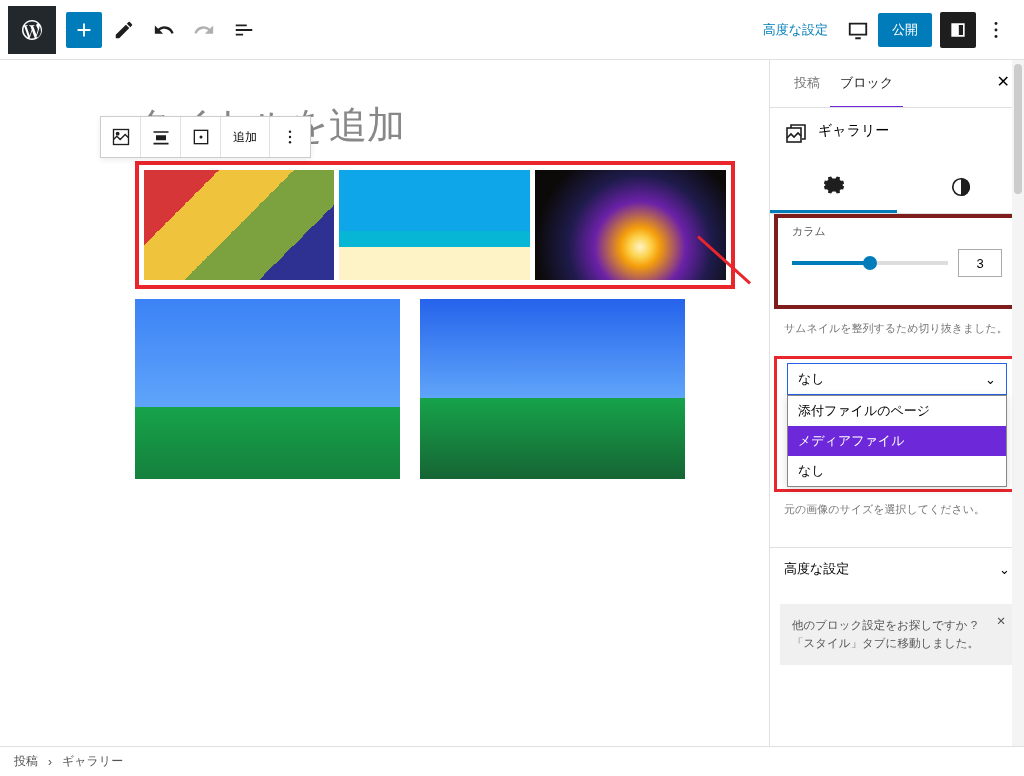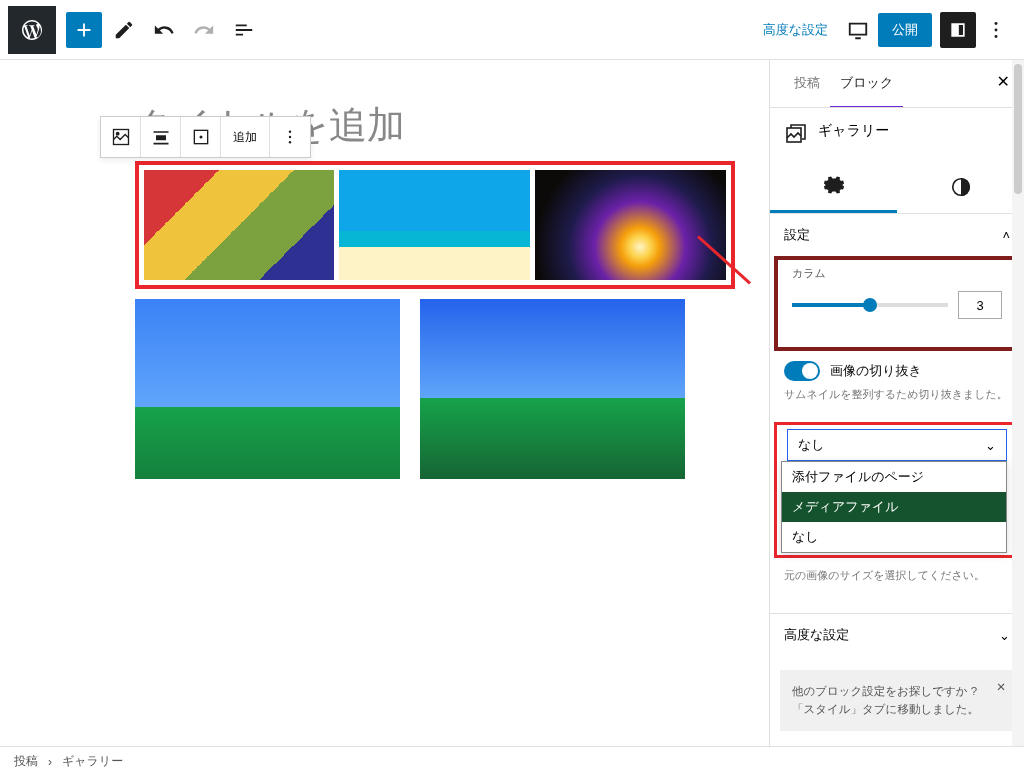--- a/index.html
+++ b/index.html
@@ -81,23 +81,23 @@
 .num-input { width: 44px; height: 28px; border: 1px solid #aaa; text-align: center; font-size: 13px; }
 
 .toggle-row { display: flex; align-items: center; gap: 10px; padding: 2px 14px; }
 .toggle { width: 36px; height: 20px; background: #007cba; border-radius: 10px; position: relative; }
 .toggle::after { content: ""; position: absolute; right: 2px; top: 2px; width: 16px; height: 16px; background: #fff; border-radius: 50%; }
 .help-text { font-size: 11px; color: #777; padding: 4px 14px 12px 14px; }
 
 .select-box { height: 32px; border: 1px solid #888; display: flex; align-items: center; justify-content: space-between; padding: 0 10px; font-size: 13px; cursor: pointer; margin: 4px 10px 0 10px; }
 .select-box.linksel { border: 1.5px solid #2563eb; }
 
-.dropdown-pop { position: absolute; left: 4px; right: 10px; background: #fff; border: 1px solid #888; z-index: 20; box-shadow: 0 2px 8px rgba(0,0,0,0.15); }
+.dropdown-pop { position: absolute; left: 10px; right: 10px; background: #fff; border: 1px solid #888; z-index: 20; box-shadow: 0 2px 8px rgba(0,0,0,0.15); }
 .dd-opt { padding: 6px 10px; font-size: 13px; cursor: pointer; }
-.dd-opt.sel { background: #14532d; color: #fff; }
+.dd-opt.sel { background: #6d28d9; color: #fff; }
 
 .panel-advanced { border-top: 1px solid #e0e0e0; margin-top: 18px; }
 
 .notice { margin: 14px 10px; background: #f0f0f0; padding: 12px 28px 12px 12px; font-size: 11.5px; color: #555; line-height: 1.6; position: relative; }
 .notice .nx { position: absolute; right: 8px; top: 8px; cursor: pointer; }
 
 
 .footer { position: absolute; bottom: 0; left: 0; right: 0; height: 30px; border-top: 1px solid #e0e0e0; display: flex; align-items: center; padding: 0 14px; font-size: 12px; color: #555; gap: 10px; }
 </style>
 </head>
@@ -230,42 +230,34 @@
         </svg>
     </div>
     <div class="subtab">
       <svg viewBox="0 0 24 24" fill="none" stroke="#1e1e1e" stroke-width="1.8">
           <circle cx="12" cy="12" r="9"></circle>
           <path d="M12 3a9 9 0 0 1 0 18" fill="#1e1e1e"></path>
         </svg>
     </div>
   </div>
 
-  <div class="panel-header">
-    <span>設定</span>
-    <span>˄</span>
-  </div>
 
   <div class="red-box-columns">
     <div class="panel-body">
       <span class="label-sm">カラム</span>
       <div class="slider-row">
         <div class="slider-track">
           <div class="slider-fill"></div>
           <div class="slider-thumb"></div>
         </div>
         <input class="num-input" value="3" style="">
       </div>
     </div>
   </div>
 
-  <div class="toggle-row">
-    <div class="toggle"></div>
-    <span>画像の切り抜き</span>
-  </div>
   <div class="help-text">サムネイルを整列するため切り抜きました。</div>
 
   <div class="red-box-link">
     <div class="select-box linksel">
       <span>なし</span>
       <span>⌄</span>
     </div>
     <div style="position:relative;height:58px">
       <div class="dropdown-pop" style="top:0">
         <div class="dd-opt">添付ファイルのページ</div>

